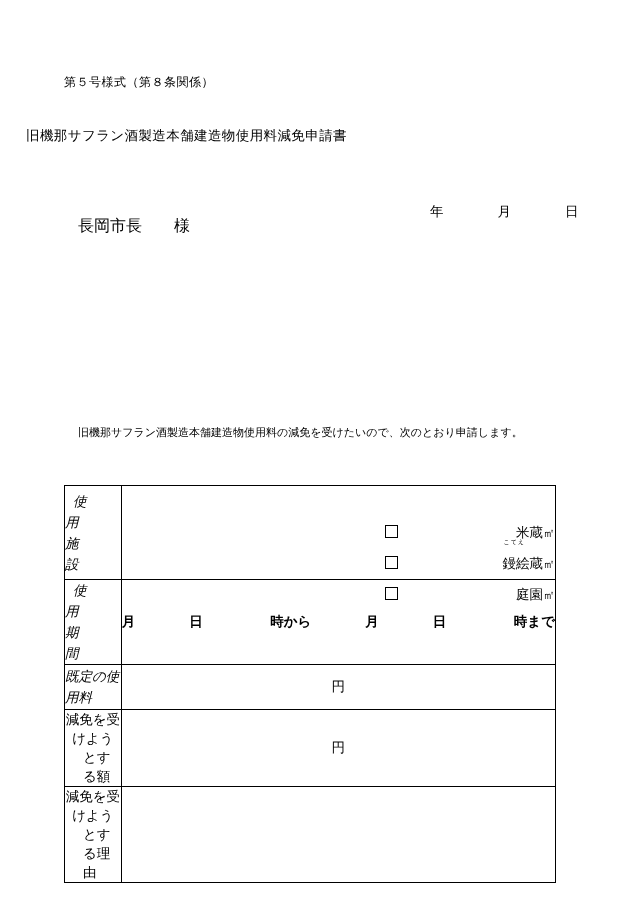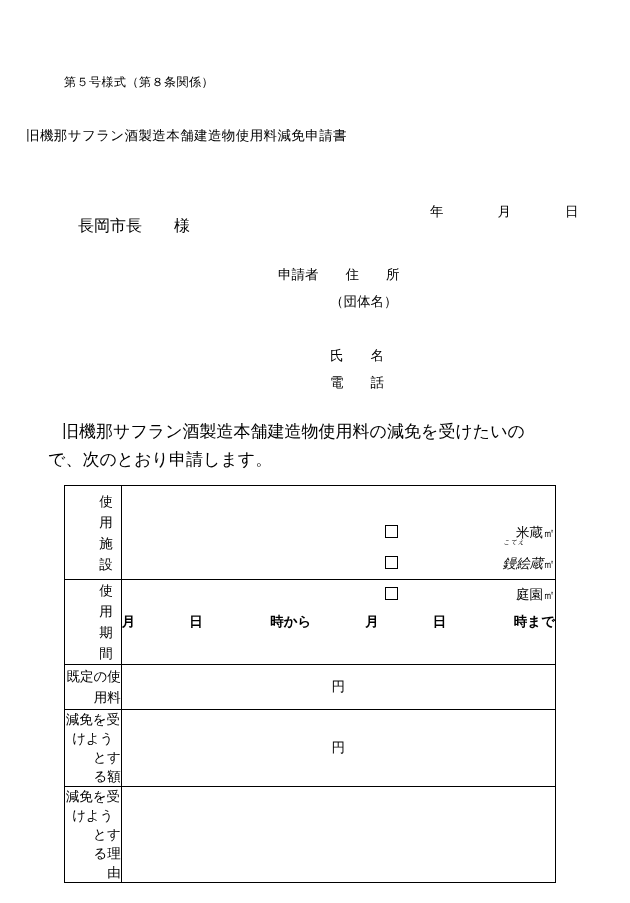--- a/index.html
+++ b/index.html
@@ -70,59 +70,60 @@
     white-space: pre;
   }
   .applicant-line.indent-1 {
     padding-left: 52px;
   }
   .applicant-line.indent-2 {
     padding-left: 52px;
   }
   .body-text {
     position: absolute;
-    left: 48px;
+    left: 64px;
     top: 418px;
     width: 505px;
-    font-size: 17px;
+    font-size: 11px;
     line-height: 28px;
     text-indent: 14px;
   }
   table.form-table {
     position: absolute;
     left: 64px;
     top: 485px;
     width: 492px;
     border-collapse: collapse;
     font-size: 13.5px;
   }
   table.form-table td {
     border: 1px solid #000000;
     vertical-align: middle;
     padding: 0;
   }
   .cell-label {
     width: 118px;
-    text-align: right;
+    text-align: left;
     line-height: 21px;
+    font-style: italic;
   }
   .cell-label .spread {
     letter-spacing: 8px;
     padding-left: 8px;
   }
   .cell-label-2line {
     width: 118px;
     text-align: center;
     line-height: 19px;
     padding: 6px 4px 6px 4px;
     box-sizing: border-box;
   }
   .cell-label-2line .l2 {
     display: block;
-    text-align: right;
+    text-align: left;
     padding-left: 18px;
   }
   .facility-cell {
     padding: 10px 0 10px 14px;
   }
   .facility-row {
     height: 31px;
     line-height: 31px;
     white-space: pre;
     text-align: right;
@@ -138,21 +139,20 @@
   .fac-name {
     display: inline-block;
     width: 140px;
   }
   .unit {
     font-size: 12px;
   }
   .ruby-wrap {
     display: inline-block;
     position: relative;
-    font-style: italic;
   }
   .ruby-wrap .rt {
     position: absolute;
     top: -9px;
     left: 1px;
     font-size: 6px;
     line-height: 6px;
     letter-spacing: 1px;
     white-space: nowrap;
   }
@@ -180,27 +180,20 @@
 <div class="page">
 
   <div class="form-number">第５号様式（第８条関係）</div>
 
   <div class="doc-title">旧機那サフラン酒製造本舗建造物使用料減免申請書</div>
 
   <div class="date-line">年　　　　月　　　　日</div>
 
   <div class="addressee">長岡市長　　様</div>
 
-  <div class="applicant-block">
-    <div class="applicant-line">申請者　　住　　所</div>
-    <div class="applicant-line indent-1">（団体名）</div>
-    <div class="applicant-line indent-2" style="height:27px;"></div>
-    <div class="applicant-line indent-1">氏　　名</div>
-    <div class="applicant-line indent-1">電　　話</div>
-  </div>
 
   <div class="body-text">旧機那サフラン酒製造本舗建造物使用料の減免を受けたいので、次のとおり申請します。</div>
 
   <table class="form-table">
     <tbody>
         <tr>
       <td class="cell-label">
         <span class="spread">使　用　施　設</span>
       </td>
       <td class="facility-cell">

